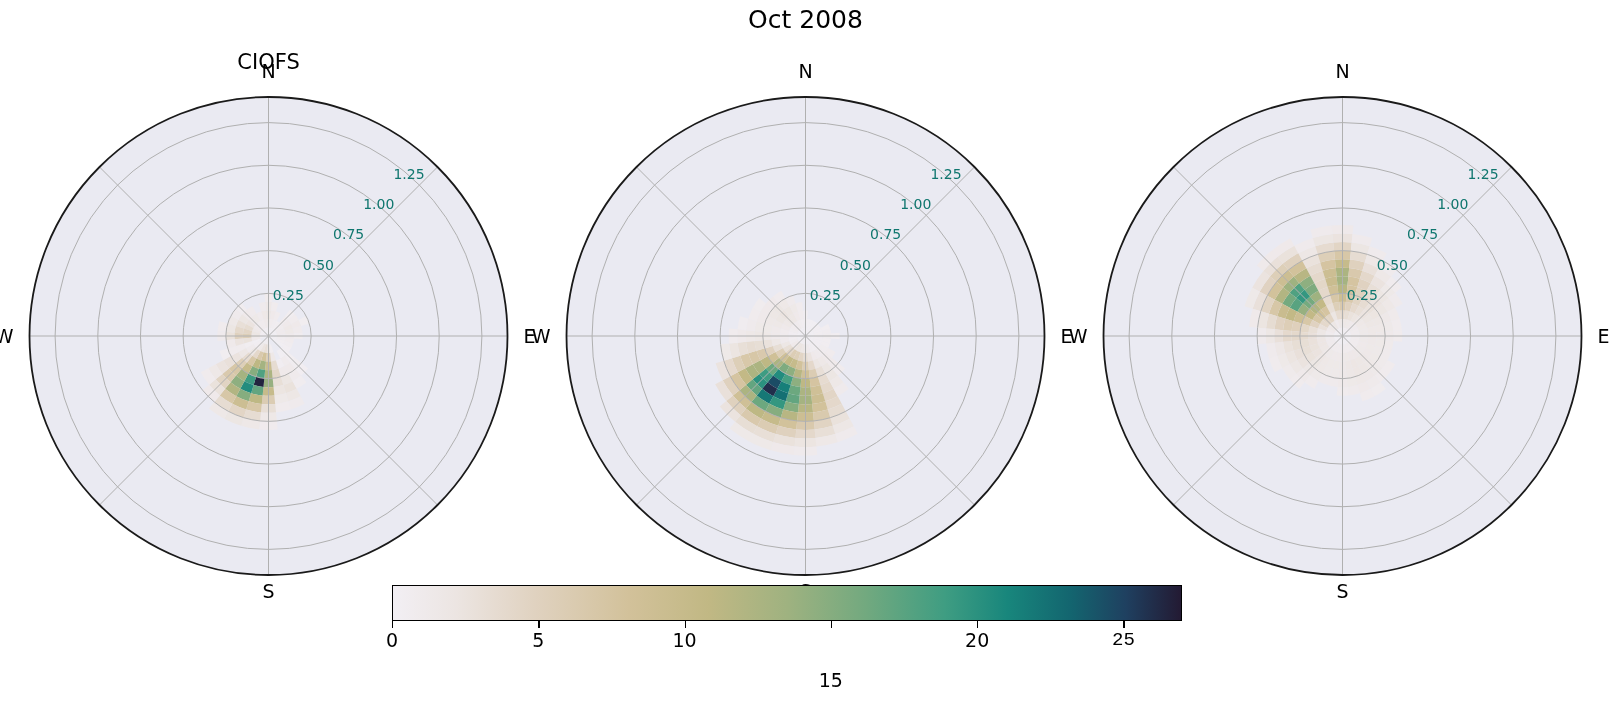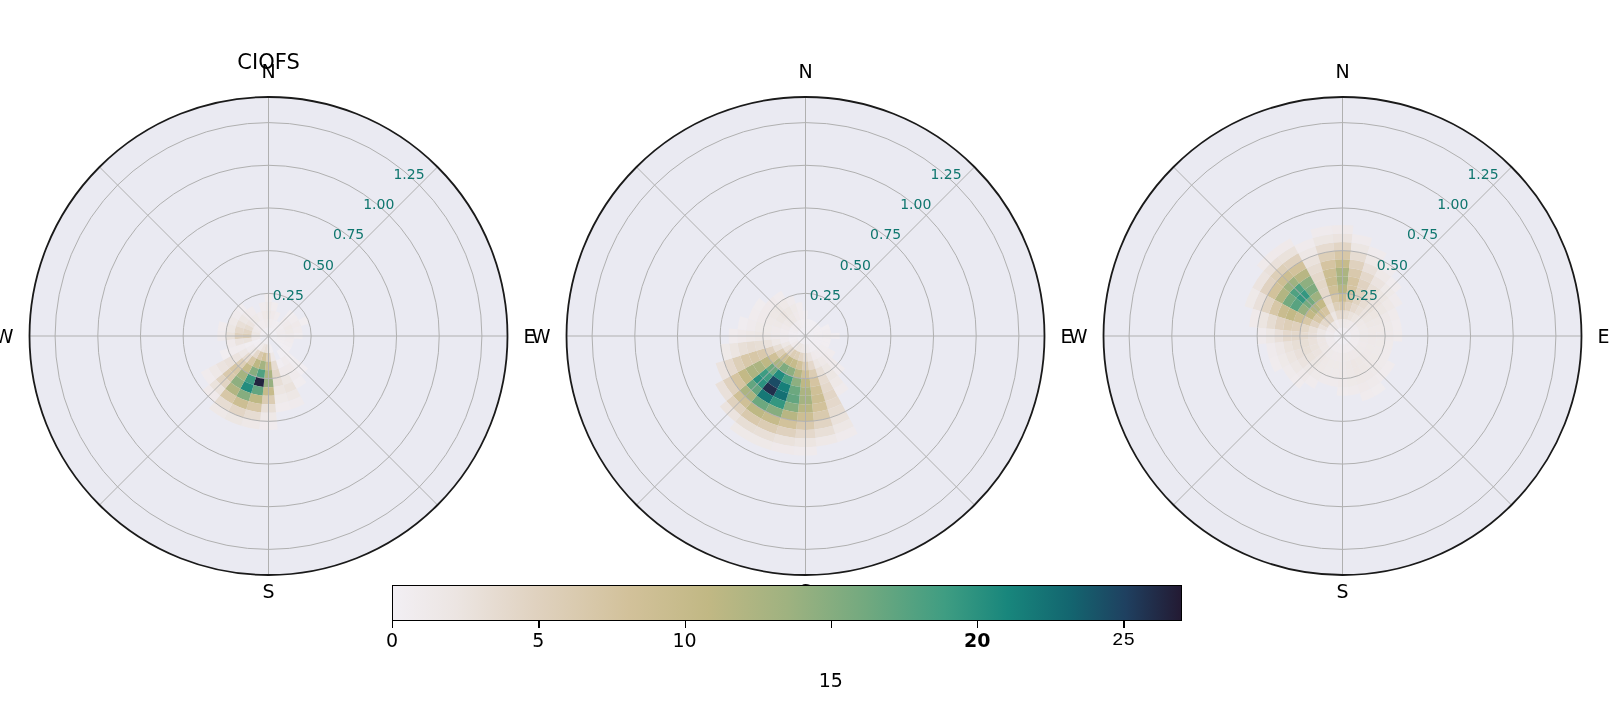--- a/index.html
+++ b/index.html
@@ -114,20 +114,21 @@
     font-size: 20px;
     line-height: 24px;
     white-space: nowrap;
   }
 </style>
 </head>
 <body>
 
 <div id="figure">
 
+  <div class="suptitle">Oct 2008</div>
 
   <div class="subplot" id="subplot-0" style="left:0px;">
     <div class="subplot-title">CIOFS</div>
     <div class="polar-wrap">
         <svg class="polar-svg" width="537" height="600">
           <defs>
             <clipPath id="clip-0">
               <circle cx="268.5" cy="320" r="239"></circle>
             </clipPath>
           </defs>
@@ -941,18 +942,18 @@
     <div id="colorbar-bar" style="background: linear-gradient(to right, rgb(242, 239, 244) 0%, rgb(236, 229, 226) 8%, rgb(224, 210, 192) 18%, rgb(210, 193, 154) 30%, rgb(193, 184, 132) 40%, rgb(159, 178, 128) 50%, rgb(114, 169, 127) 60%, rgb(63, 157, 130) 70%, rgb(24, 134, 124) 78%, rgb(19, 101, 111) 86%, rgb(31, 64, 96) 93%, rgb(35, 26, 51) 100%);"></div>
   <div class="cb-tick" style="left: 0px;"></div>
       <div class="cb-ticklabel" style="left: 0px;">0</div>
       <div class="cb-tick" style="left: 146.296px;"></div>
       <div class="cb-ticklabel" style="left: 146.296px;">5</div>
       <div class="cb-tick" style="left: 292.593px;"></div>
       <div class="cb-ticklabel" style="left: 292.593px;">10</div>
       <div class="cb-tick" style="left: 438.889px;"></div>
       <div class="cb-ticklabel" style="left: 438.889px; margin-top: 40px;">15</div>
       <div class="cb-tick" style="left: 585.185px;"></div>
-      <div class="cb-ticklabel" style="left: 585.185px; font-weight: bold;">20</div>
+      <div class="cb-ticklabel" style="left: 585.185px;">20</div>
       <div class="cb-tick" style="left: 731.481px;"></div>
       <div class="cb-ticklabel" style="left: 731.481px; font-family: Liberation Mono, monospace;">25</div>
     </div>
 
 </div>
 
 </body></html>

